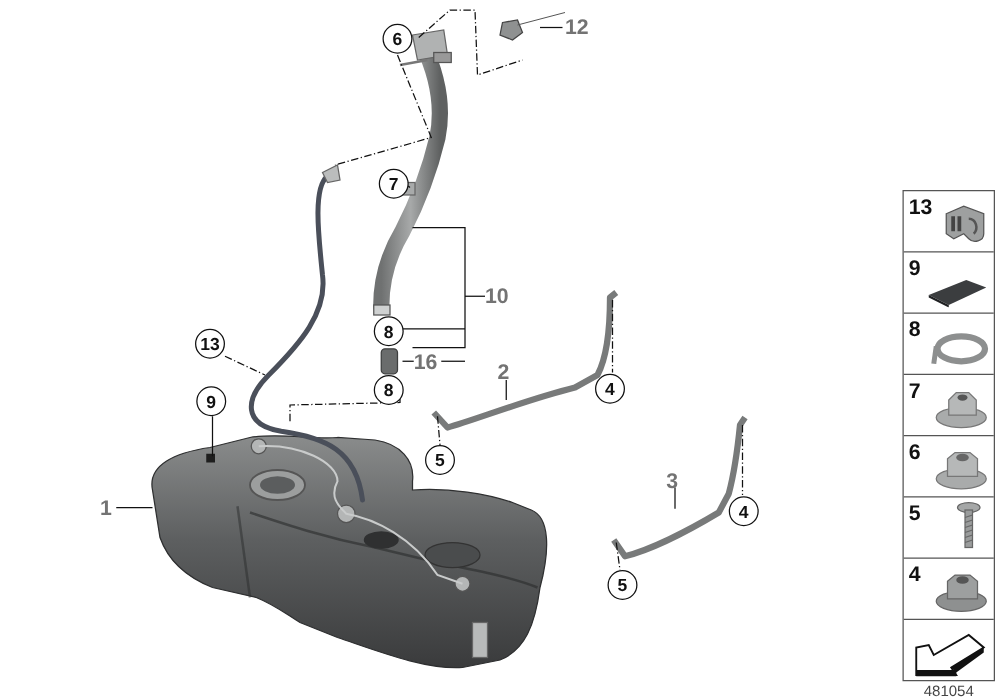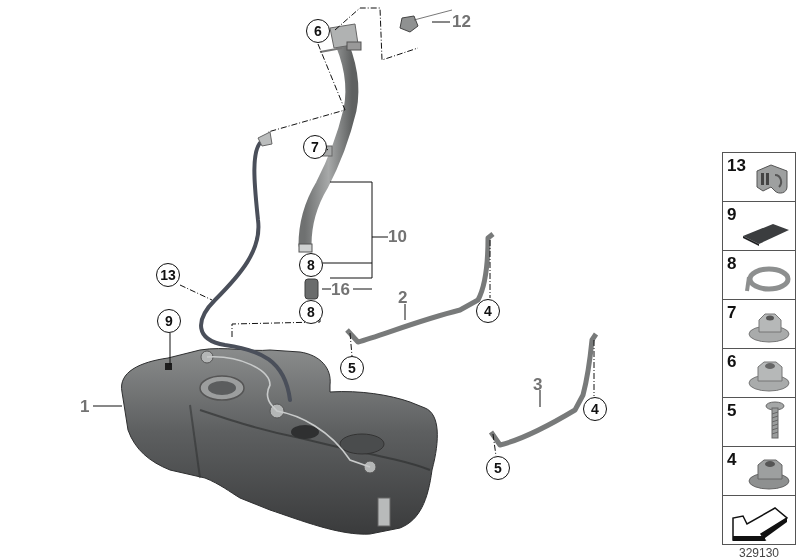--- a/index.html
+++ b/index.html
@@ -179,13 +179,13 @@
   </div>
   <div class="legend-cell">
     <svg class="legend-icon" style="left:6px;right:auto;bottom:6px;" width="62" height="40" viewBox="0 0 62 40">
       <path d="M4,14 L4,36 L36,36 L32,30 L58,14 L46,4 L18,20 L14,12 Z" fill="#fff" stroke="#111" stroke-width="1.5"></path>
       <path d="M4,32 L36,32 L36,37 L4,37 Z" fill="#111"></path>
       <path d="M32,30 L58,14 L58,18 L36,34 Z" fill="#111"></path>
     </svg>
   </div>
 </div>
 
-<div id="figure-number">329130</div>
+<div id="figure-number">481054</div>
 
 </body></html>

